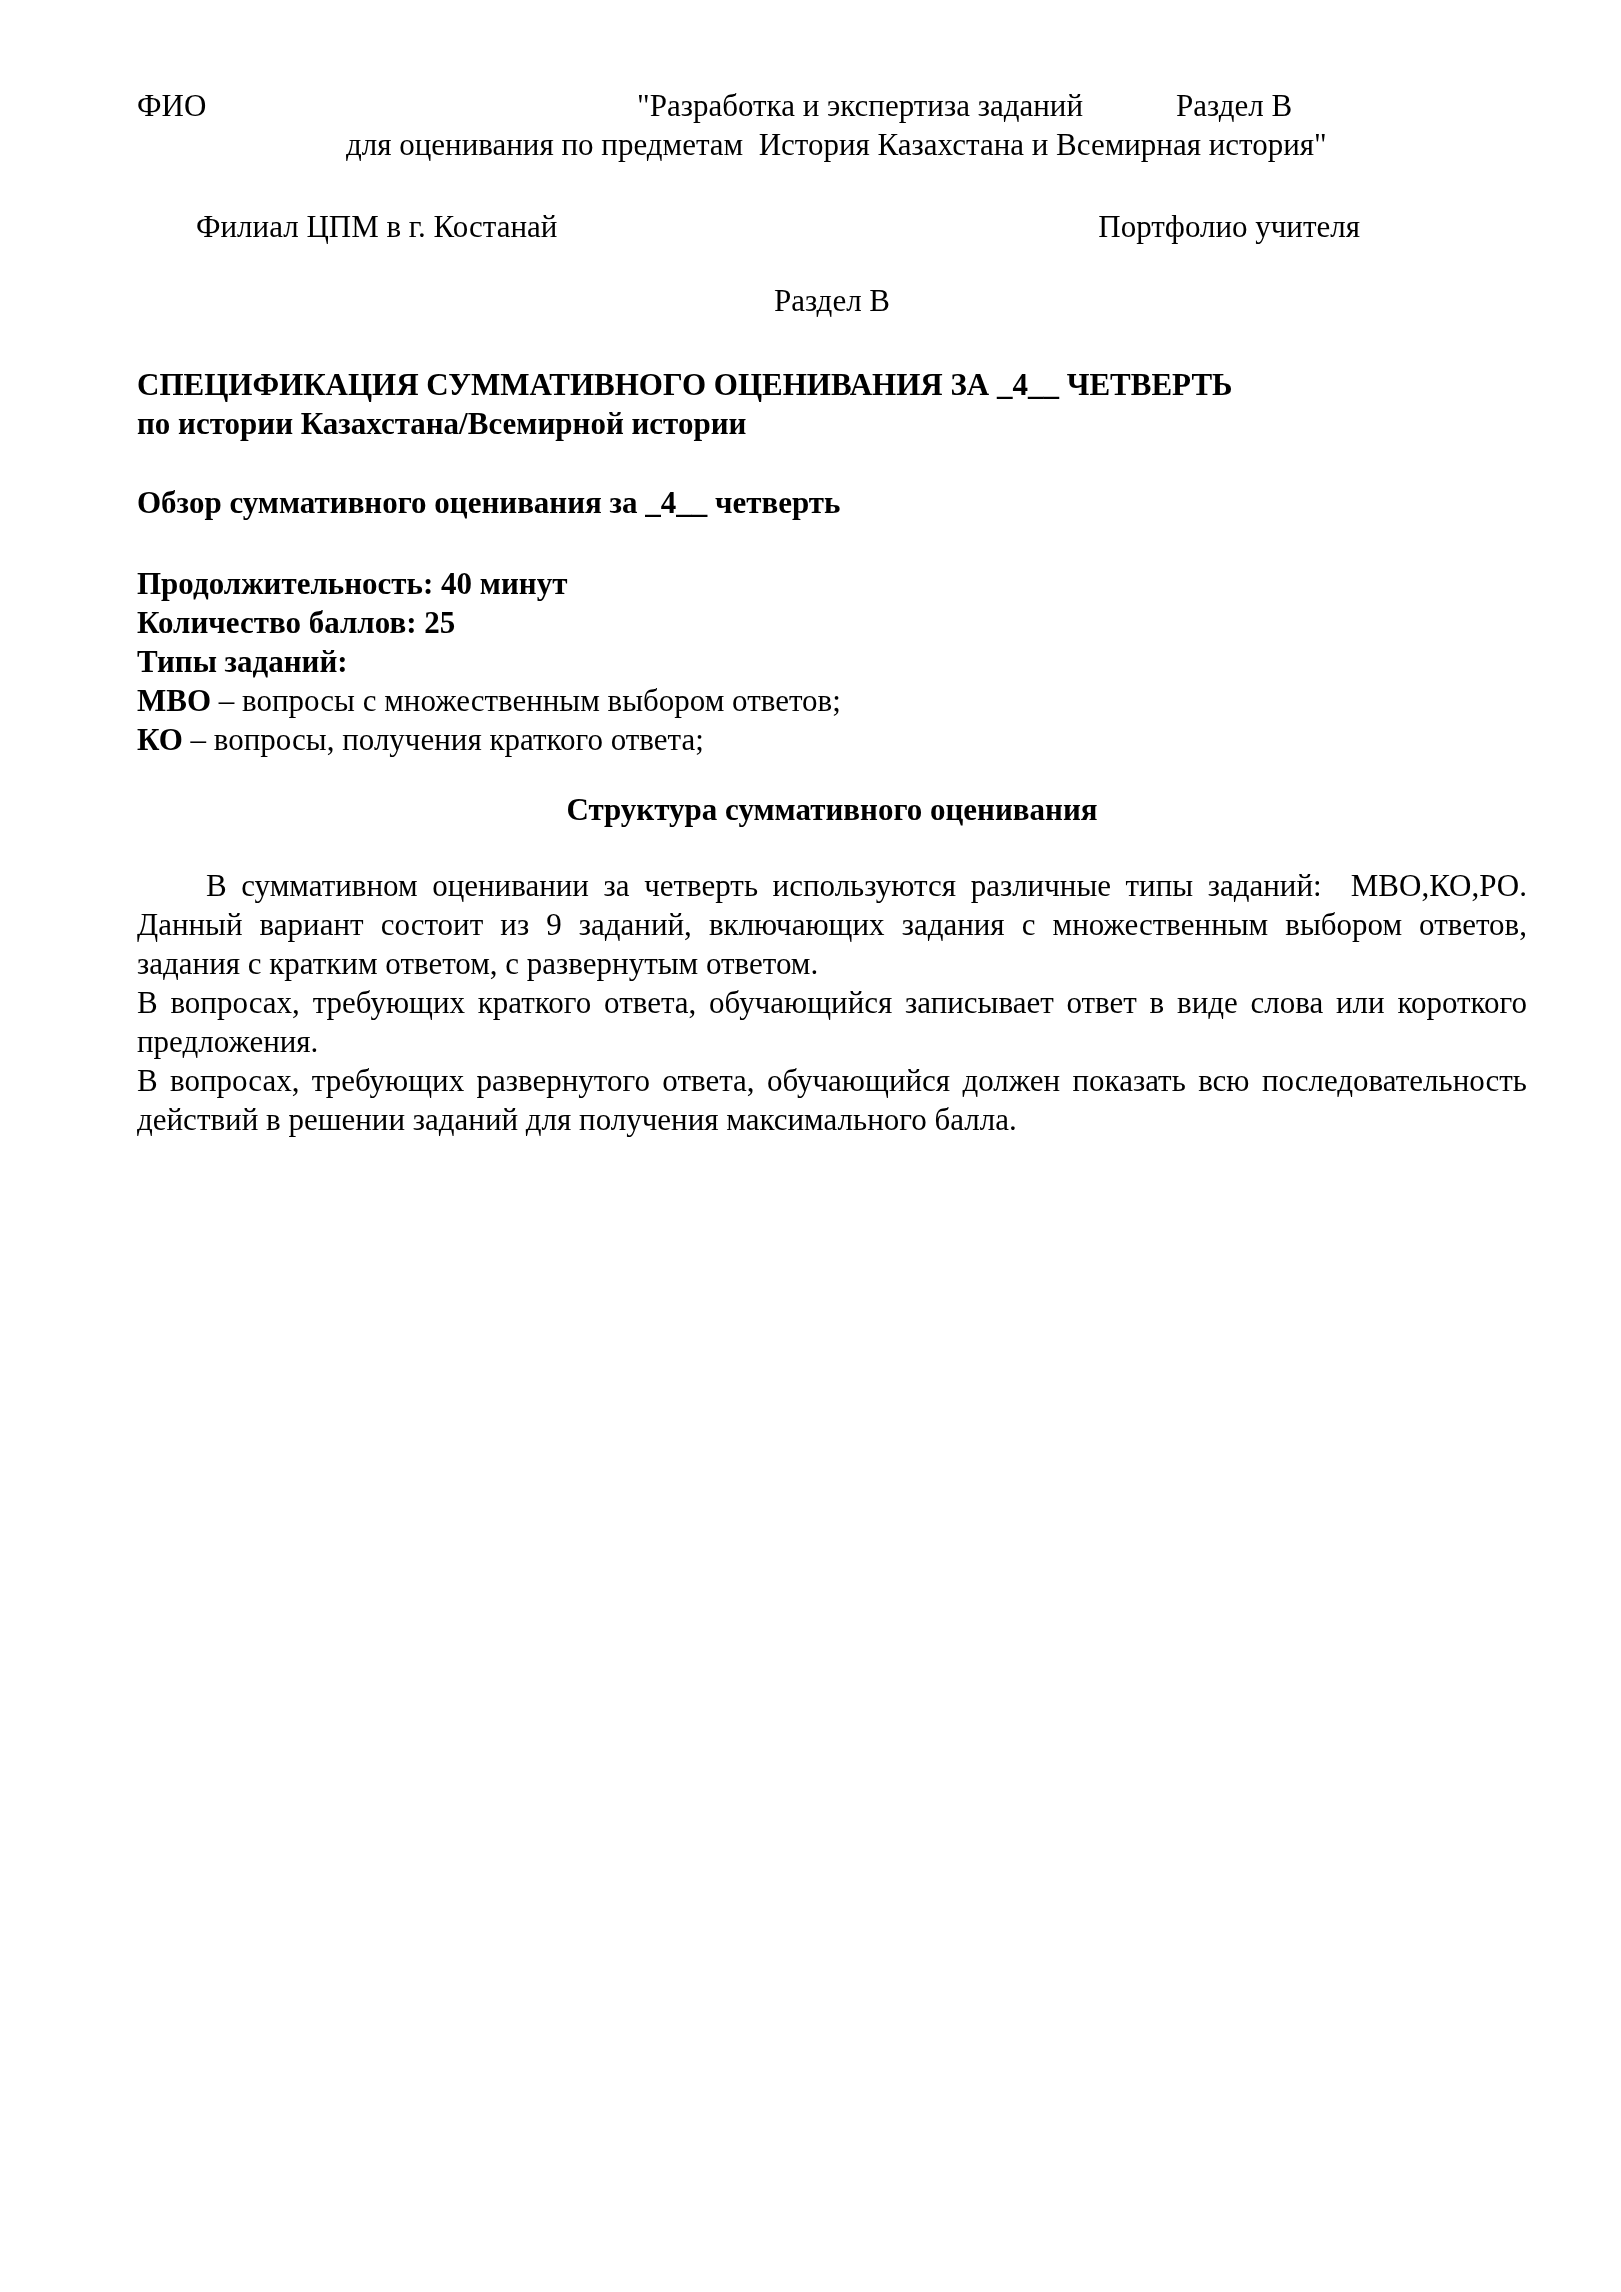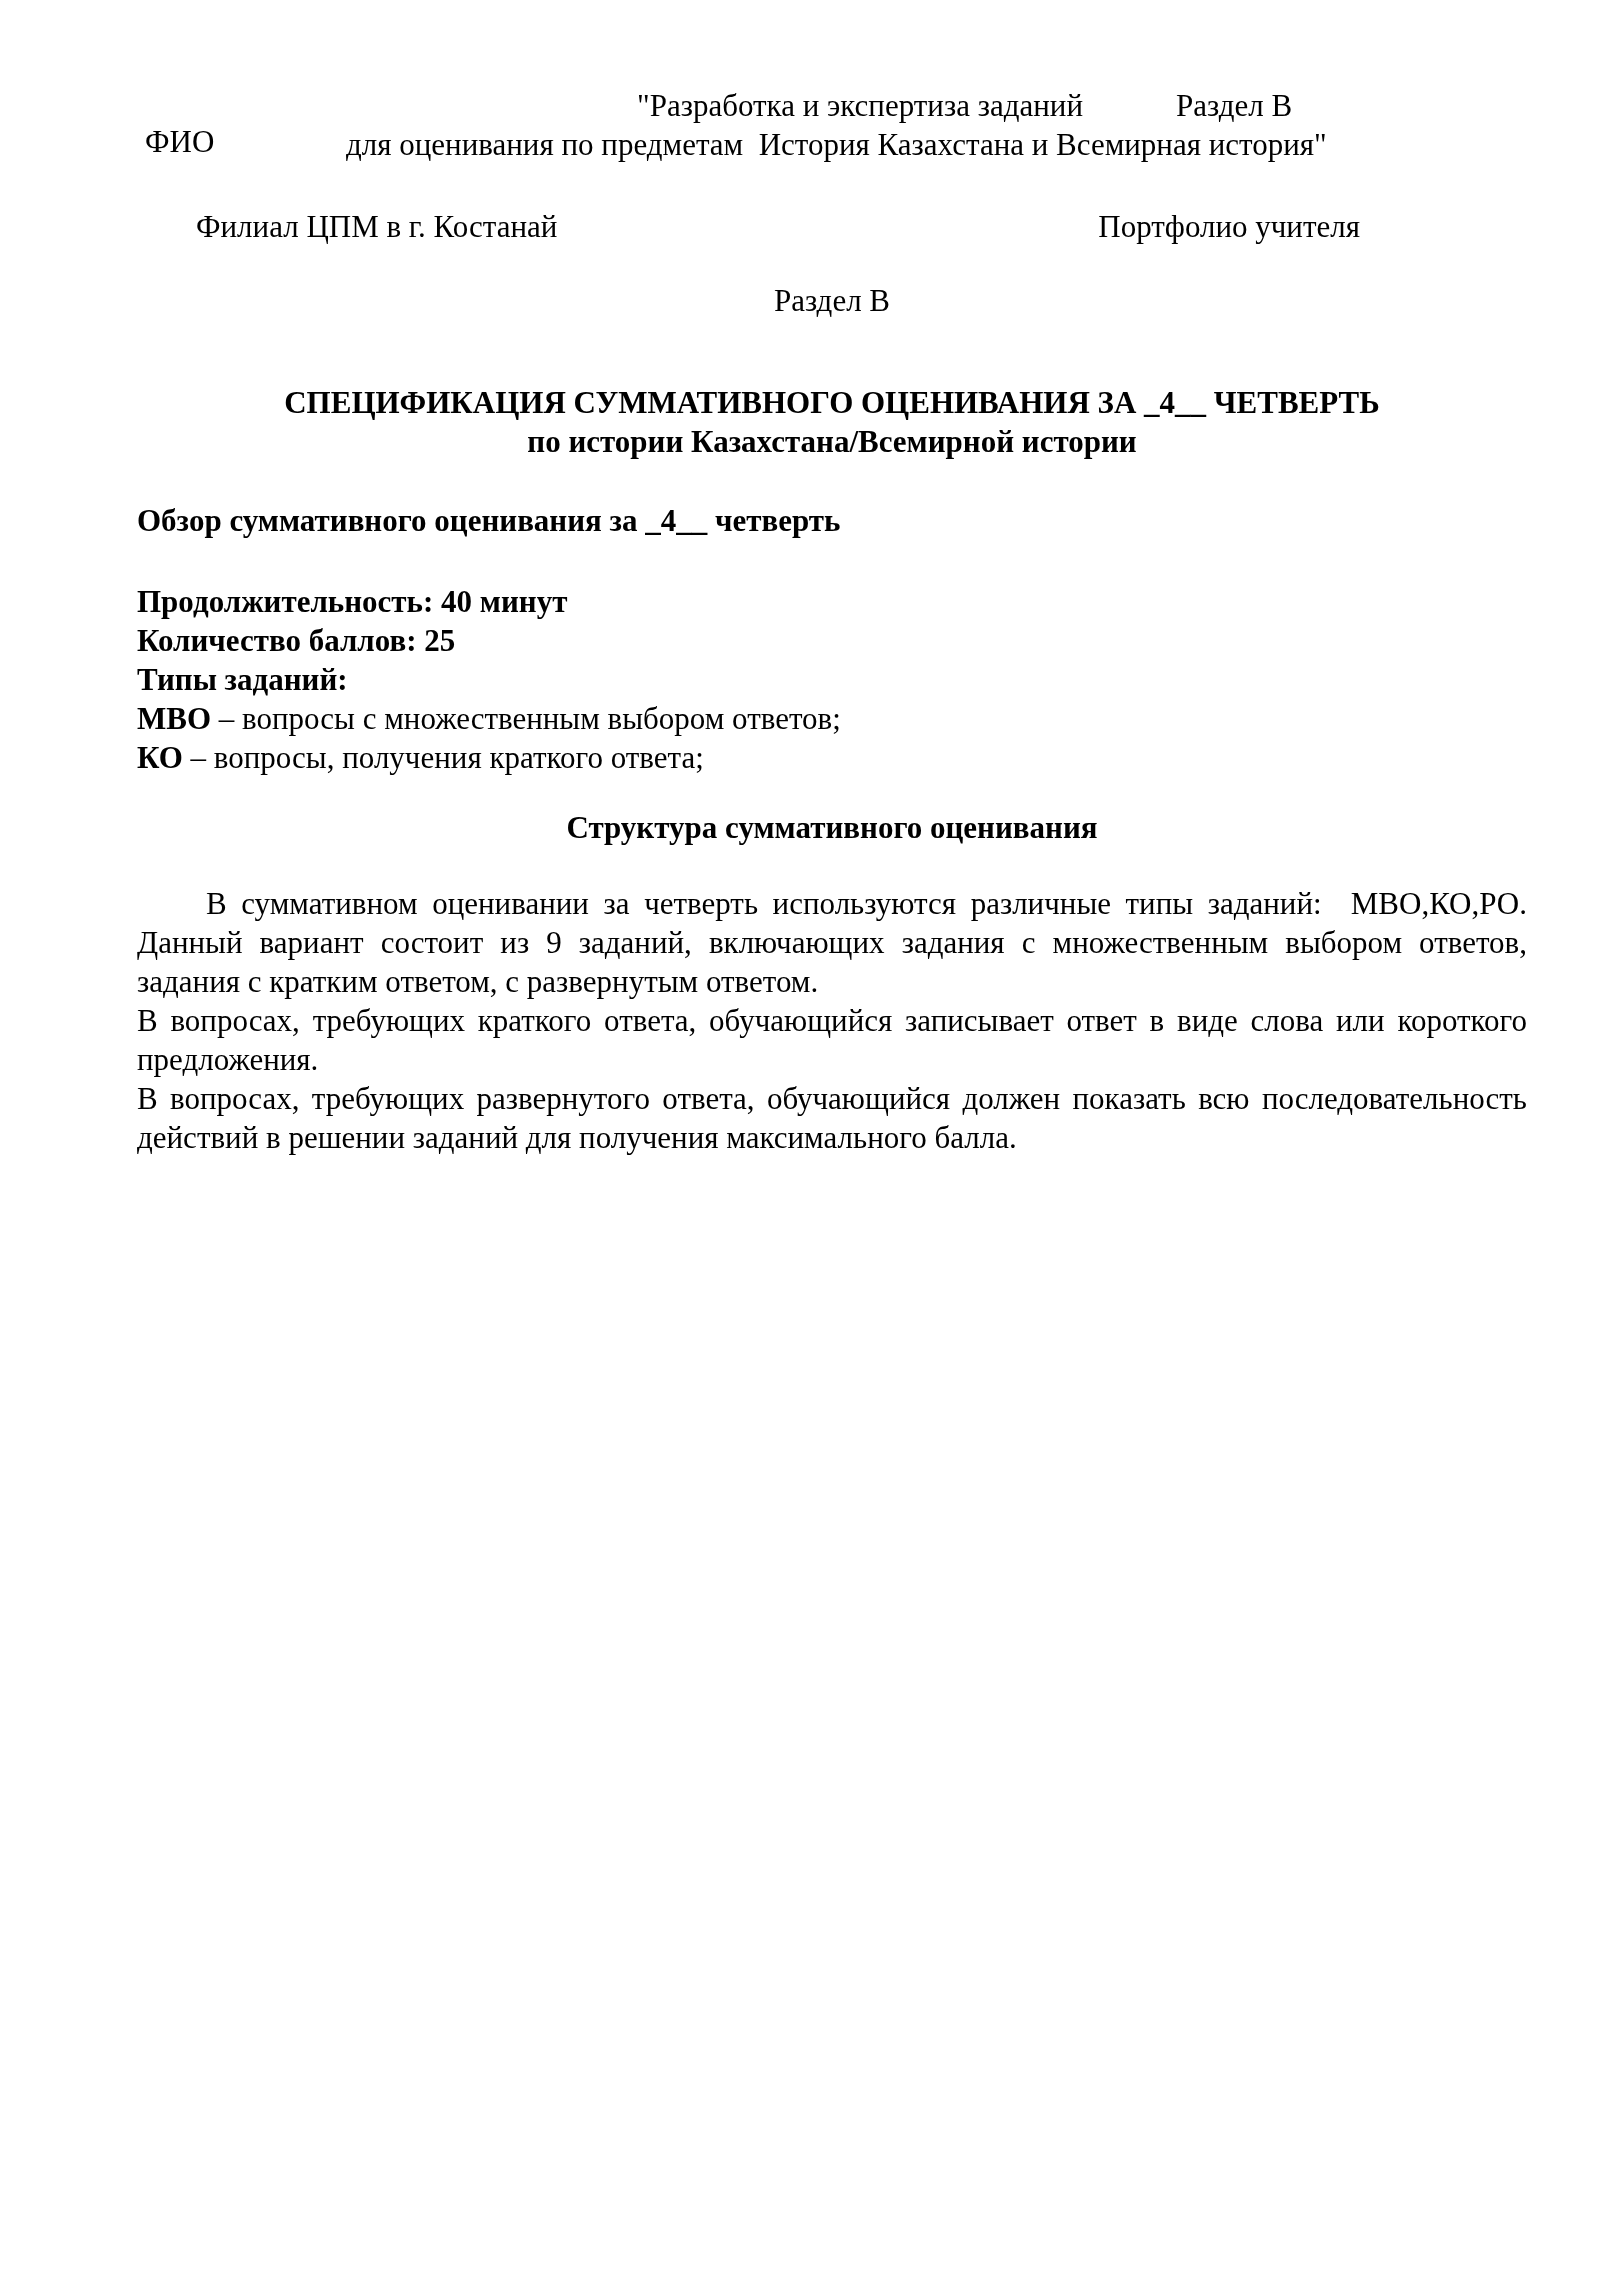--- a/index.html
+++ b/index.html
@@ -18,41 +18,41 @@
     font-size: 31px;
     line-height: 39px;
     padding: 86px 94px 59px 137px;
     overflow: hidden;
   }
   .hdr-line1 {
     position: relative;
     height: 39px;
     white-space: nowrap;
   }
-  .hdr-line1 .fio   { position: absolute; left: 8px;      top: 0; margin-top: 36px; }
+  .hdr-line1 .fio   { position: absolute; left: 0;      top: 0; }
   .hdr-line1 .quote { position: absolute; left: 500px;  top: 0; }
   .hdr-line1 .razd  { position: absolute; left: 1039px; top: 0; }
   .hdr-line2 {
     padding-left: 209px;
     white-space: nowrap;
   }
   .org-row {
     margin-top: 43px;
     display: flex;
     justify-content: space-between;
     padding-left: 59px;
     padding-right: 167px;
   }
   .section-heading {
     margin-top: 35px;
     text-align: center;
   }
   .spec-title {
-    margin-top: 63px;
-    text-align: center;
+    margin-top: 45px;
+    text-align: left;
     font-weight: bold;
   }
   .overview-heading {
     margin-top: 40px;
     text-align: left;
     font-weight: bold;
   }
   .details {
     margin-top: 42px;
   }

